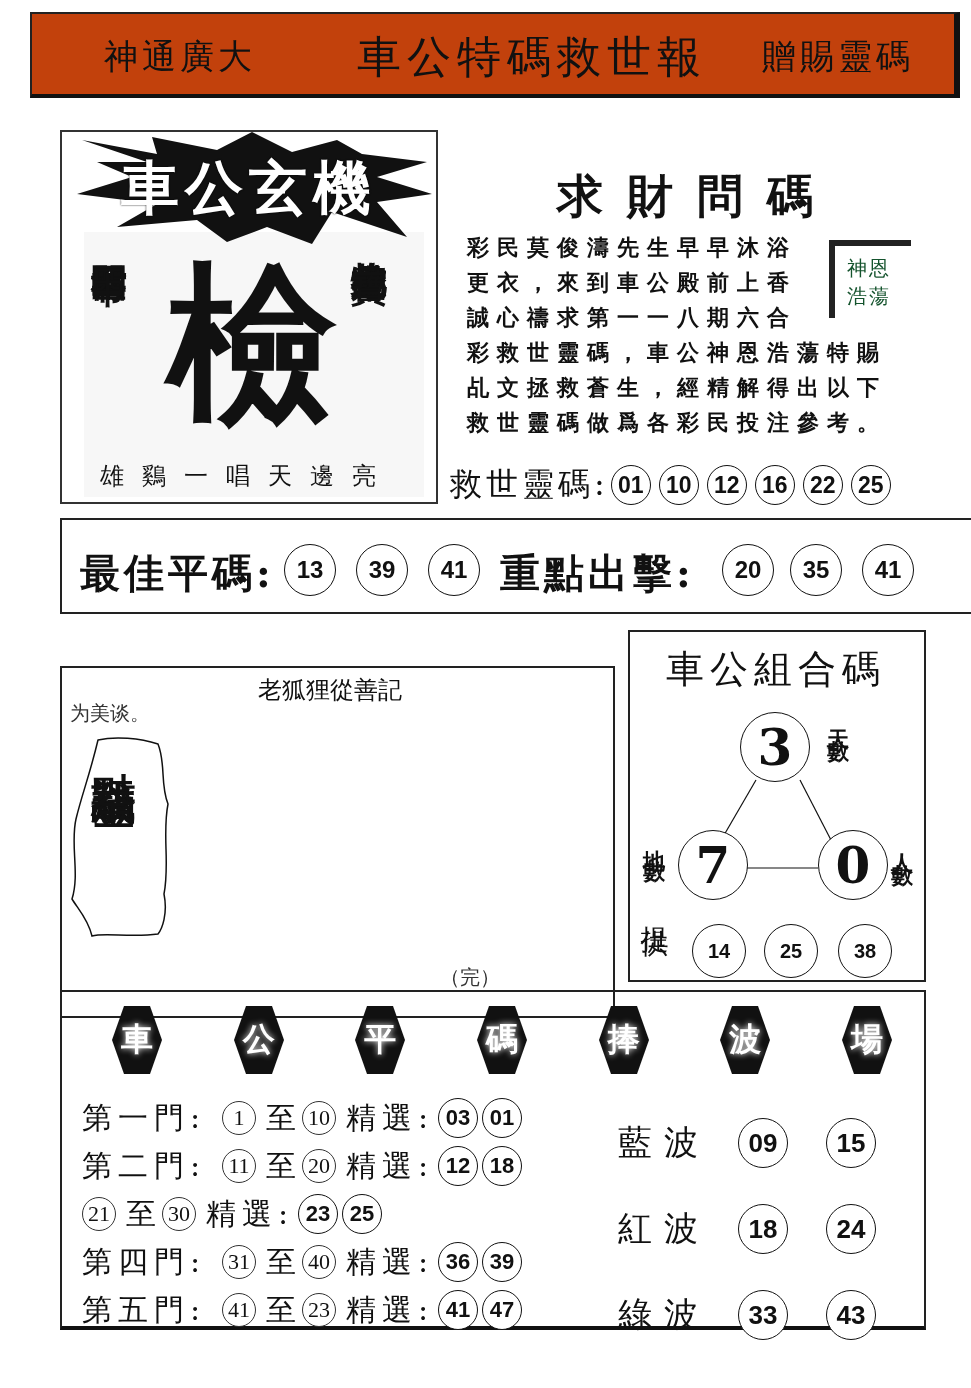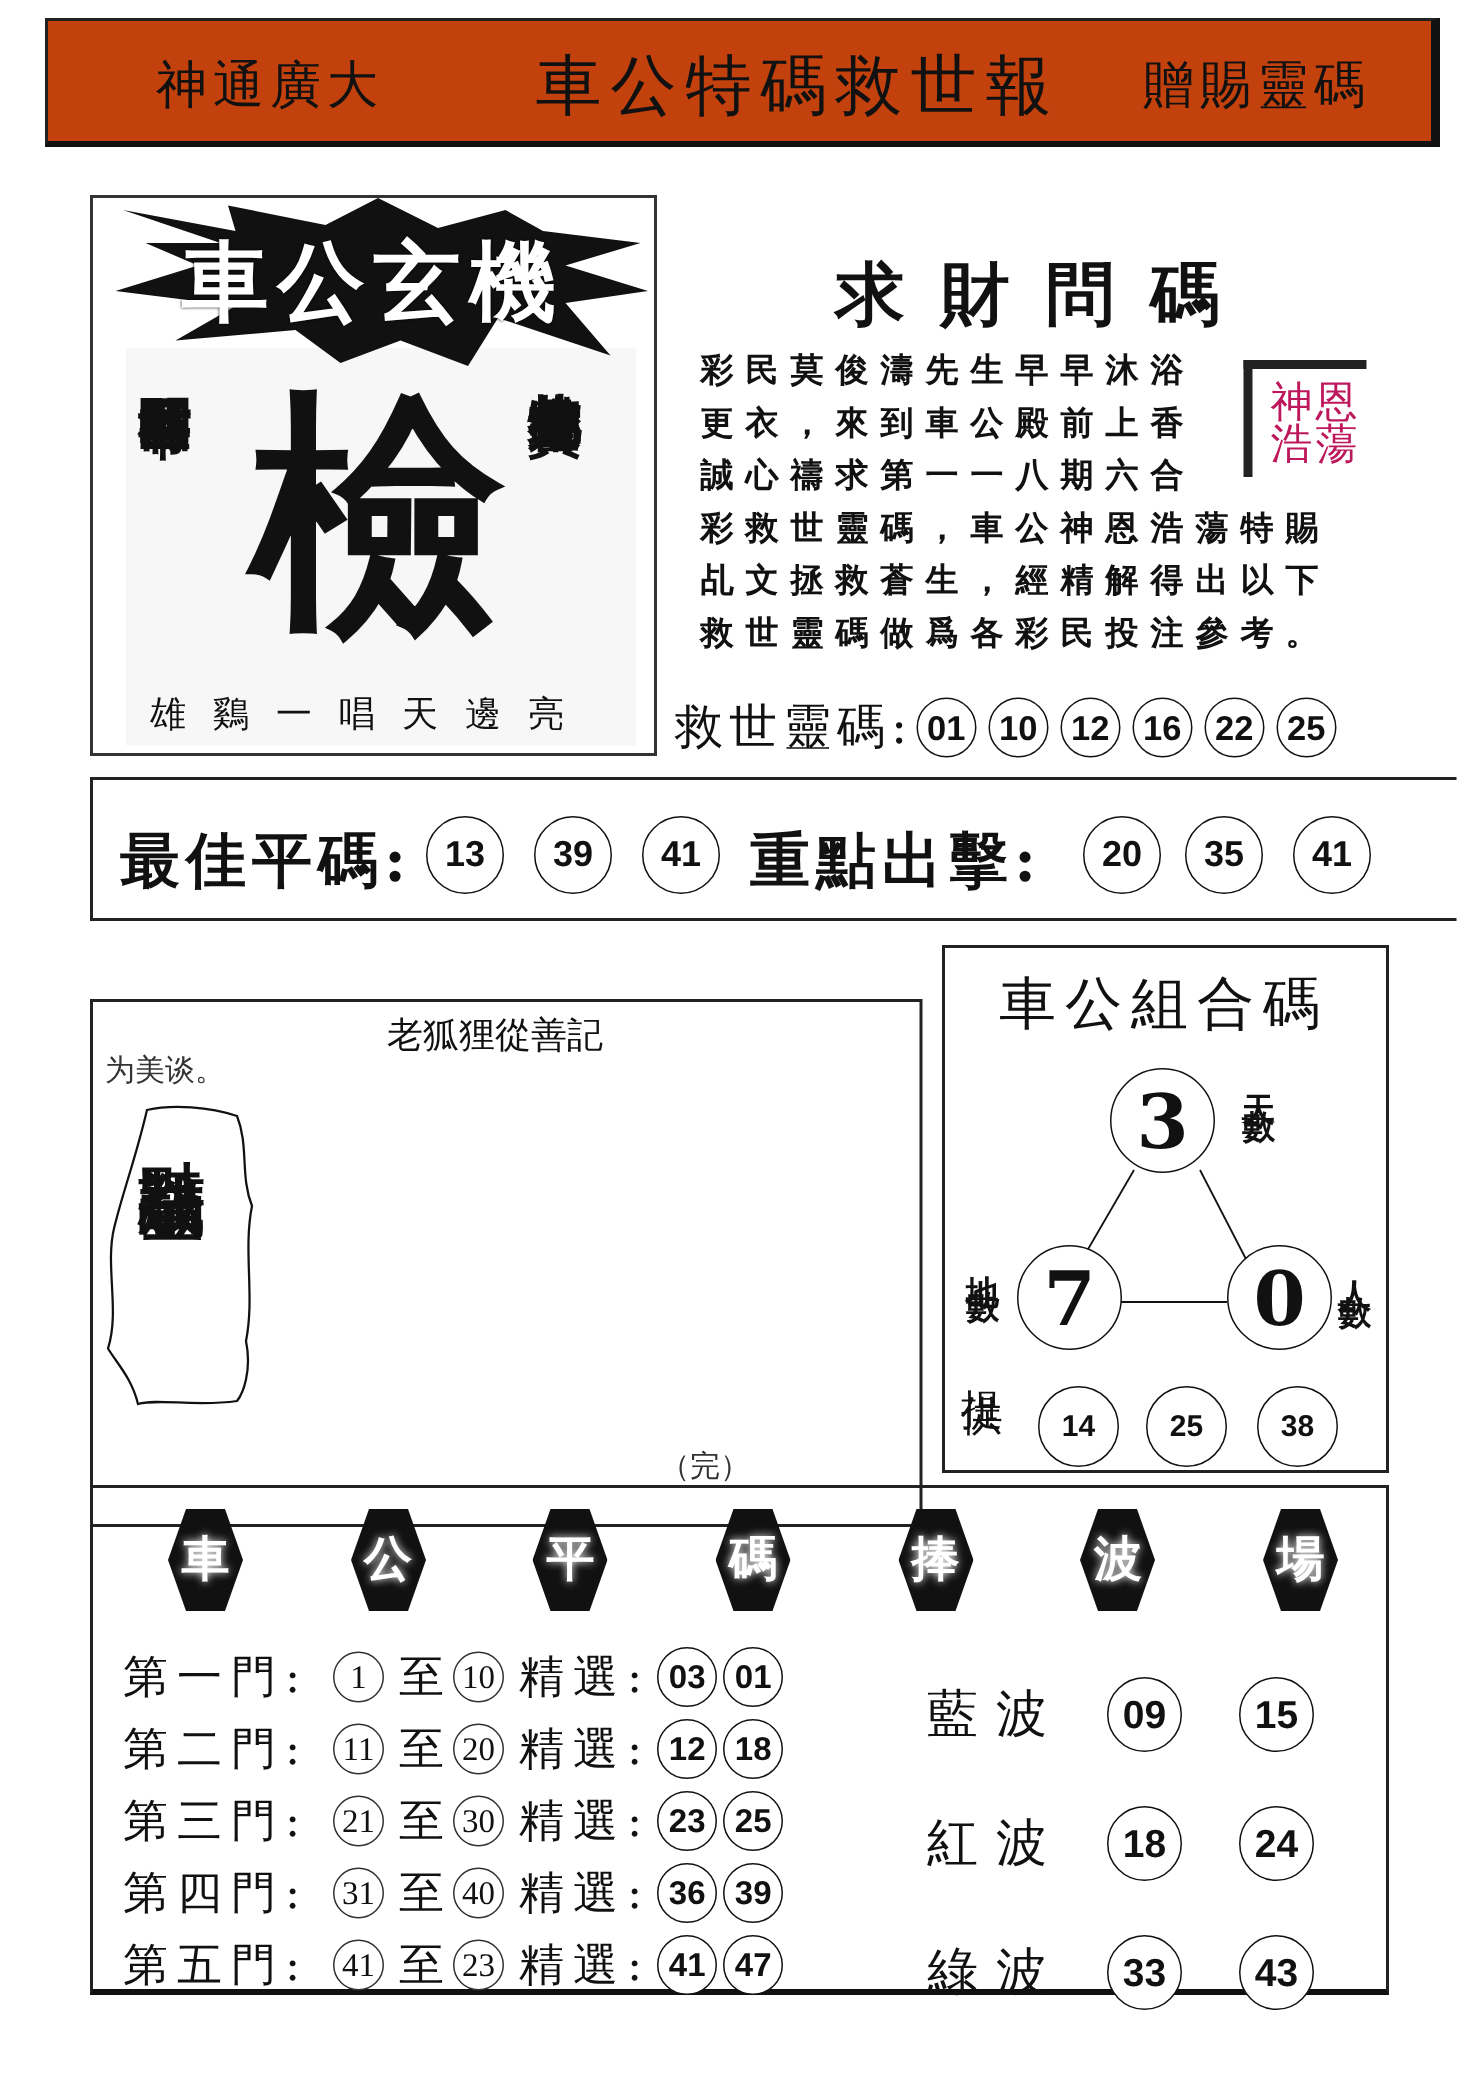--- a/index.html
+++ b/index.html
@@ -25,21 +25,21 @@
   #mystery .big-char { position: absolute; left: 105px; top: 125px; font-size: 170px; font-weight: bold; line-height: 1; }
   #mystery .footer-line { position: absolute; left: 38px; top: 328px; font-size: 24px; letter-spacing: 18px; }
 
   
   #fortune { left: 445px; top: 150px; width: 480px; height: 310px; }
   #fortune .title { position: absolute; left: 112px; top: 16px; font-size: 46px; letter-spacing: 24px; font-weight: bold; }
   #fortune .para { position: absolute; left: 22px; top: 80px; width: 440px; font-size: 22px; line-height: 35px; letter-spacing: 8px; font-weight: bold; }
   #fortune .para .l { display: block; white-space: nowrap; }
   #fortune .para .l.short { width: 340px; }
   #blessing { position: absolute; left: 384px; top: 90px; width: 82px; height: 78px; border-left: 6px solid #222; border-top: 6px solid #222; }
-  #blessing .txt { position: absolute; left: 12px; top: 8px; font-size: 28px; line-height: 28px; color: #be185d; letter-spacing: 2px; }
+  #blessing .txt { position: absolute; left: 12px; top: 8px; font-size: 20px; line-height: 28px; color: #14532d; letter-spacing: 2px; }
 
   
   #save-row { left: 450px; top: 462px; width: 470px; height: 46px; display: flex; align-items: center; }
   #save-row .lbl { font-size: 32px; letter-spacing: 4px; margin-right: 2px; }
   .ball { display: inline-flex; align-items: center; justify-content: center; border: 1.5px solid #111; border-radius: 50%; font-family: "Liberation Sans", "DejaVu Sans", sans-serif; font-weight: bold; background: #fff; }
   #save-row .ball { width: 40px; height: 40px; font-size: 23px; margin-right: 8px; }
 
   
   #best { left: 60px; top: 518px; width: 940px; height: 96px; border: 2px solid #222; }
   #best .lbl { position: absolute; top: 26px; font-size: 40px; letter-spacing: 4px; font-weight: bold; }
@@ -232,21 +232,20 @@
     <div class="door-row">
       <span class="dl">第二門:</span>
       <span class="thin">11</span>
       <span class="to">至</span>
       <span class="thin">20</span>
       <span class="pick">精選:</span>
       <span class="ball">12</span>
       <span class="ball">18</span>
     </div>
     <div class="door-row">
-      <span class="dl">第三門:</span>
       <span class="thin">21</span>
       <span class="to">至</span>
       <span class="thin">30</span>
       <span class="pick">精選:</span>
       <span class="ball">23</span>
       <span class="ball">25</span>
     </div>
     <div class="door-row">
       <span class="dl">第四門:</span>
       <span class="thin">31</span>

